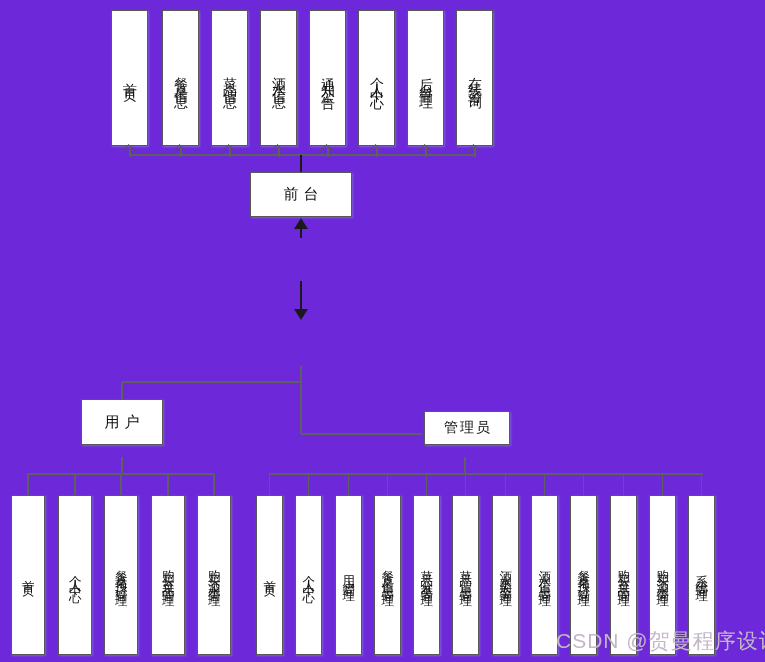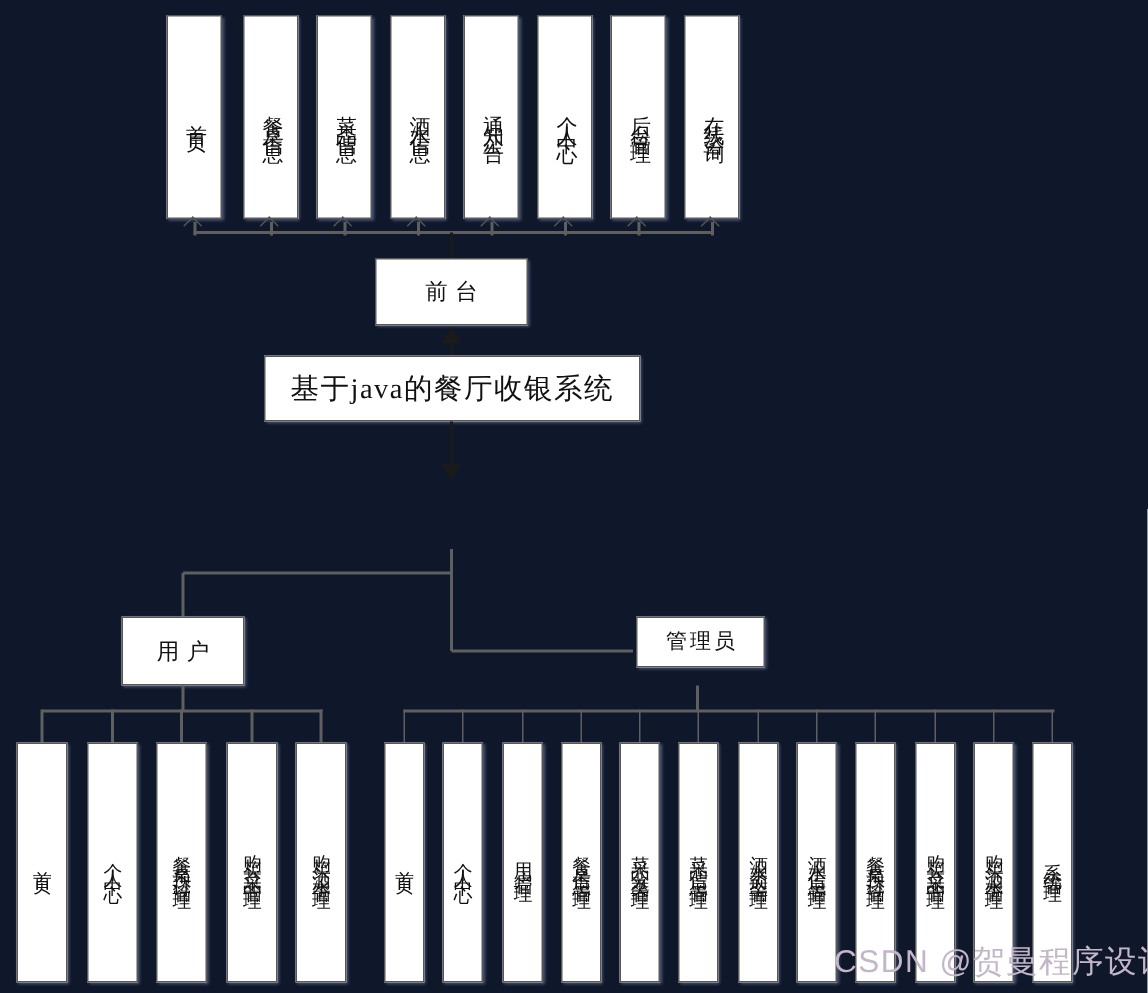--- a/index.html
+++ b/index.html
@@ -1,17 +1,17 @@
 <!DOCTYPE html>
 <html><head>
 <meta charset="utf-8">
 <style>
   html,body{margin:0;padding:0;background:#ffffff;}
   #canvas{
-    position:relative;width:765px;height:662px;background:#0f172a;overflow:hidden;
+    position:relative;width:765px;height:662px;background:#6d28d9;overflow:hidden;
     font-family:"Liberation Serif","DejaVu Serif",serif;color:#111;
   }
   .box{
     position:absolute;background:#ffffff;border:1px solid #585858;
     box-shadow:1px 1px 2px rgba(150,170,215,.45);
     display:flex;align-items:center;justify-content:center;box-sizing:border-box;
   }
   .hlabel{font-size:15px;letter-spacing:5px;text-indent:5px;white-space:nowrap;}
   .title-label{font-size:19px;letter-spacing:1px;white-space:nowrap;}
   .vtext{
@@ -117,34 +117,31 @@
   <div class="hline" style="left:129px;top:154px;width:347px"></div>
   <div class="vline dark" style="left:300px;top:155px;height:18px"></div>
 
   <div class="box" style="left:250px;top:172px;width:102px;height:45px">
     <span class="hlabel">前台</span>
   </div>
 
   <span class="tri-up" style="left:294px;top:218px"></span>
   <div class="vline dark" style="left:300px;top:228px;height:10px"></div>
 
-  <div class="box" style="left:176px;top:237px;width:251px;height:44px">
-    <span class="title-label">基于java的餐厅收银系统</span>
-  </div>
 
   <div class="vline dark" style="left:300px;top:281px;height:28px"></div>
   <span class="tri-down" style="left:294px;top:309px"></span>
 
 
   <div class="vline" style="left:300px;top:366px;height:68px"></div>
   <div class="hline" style="left:122px;top:381px;width:180px"></div>
   <div class="vline" style="left:121px;top:382px;height:29px"></div>
   <div class="hline" style="left:301px;top:433px;width:121px"></div>
 
-  <div class="box" style="left:81px;top:411px;width:82px;height:46px">
+  <div class="box" style="left:81px;top:399px;width:82px;height:46px">
     <span class="hlabel">用户</span>
   </div>
   <div class="box" style="left:424px;top:411px;width:86px;height:34px">
     <span class="hlabel" style="font-size:14px;letter-spacing:2px;text-indent:2px">管理员</span>
   </div>
 
   <div class="vline" style="left:121px;top:457px;height:17px"></div>
   <div class="hline" style="left:28px;top:473px;width:187px"></div>
 
   <div class="vline" style="left:464px;top:457px;height:17px"></div>

